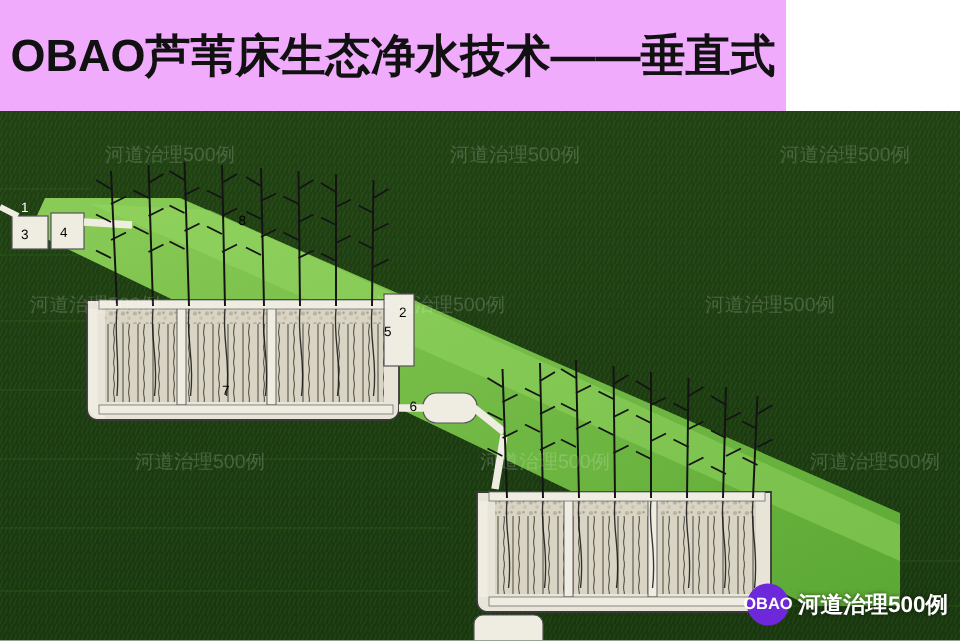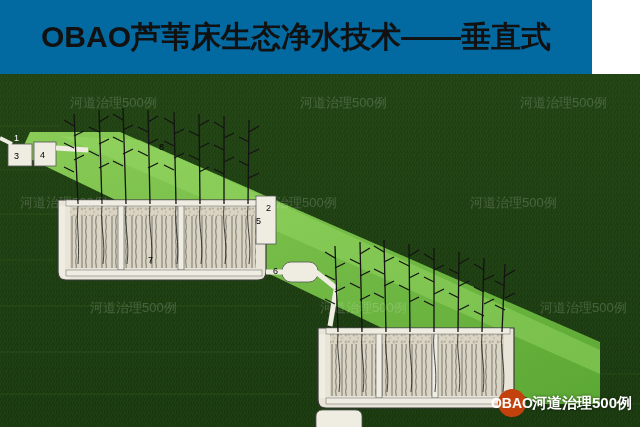--- a/index.html
+++ b/index.html
@@ -10,22 +10,22 @@
     overflow:hidden;
   }
   #stage{
     position:relative;
     width:640px;height:427px;
     background:#ffffff;
     overflow:hidden;
   }
   
   #title-bar{
-    position:absolute;left:0;top:0;width:592px;height:74px;
-    background:#0369a1;
+    position:absolute;left:0;top:0;width:524px;height:74px;
+    background:#f0abfc;
     display:flex;align-items:center;justify-content:center;
   }
   #title-text{
     font-size:30px;
     font-weight:bold;
     color:#111111;
     letter-spacing:0px;
     white-space:nowrap;
     font-family:"Liberation Sans","DejaVu Sans",sans-serif;
   }
@@ -45,23 +45,23 @@
     pointer-events:none;
     font-family:"Liberation Sans",sans-serif;
   }
   
   #brand{
     position:absolute;right:8px;bottom:10px;
     display:flex;align-items:center;gap:6px;
   }
   #brand-circle{
     width:28px;height:28px;border-radius:50%;
-    background:#c2410c;
+    background:#6d28d9;
     display:flex;align-items:center;justify-content:center;
-    color:#ffffff;font-size:14px;font-weight:bold;
+    color:#ffffff;font-size:11px;font-weight:bold;
     font-family:"Liberation Sans",sans-serif;
   }
   #brand-text{
     color:#ffffff;font-size:15px;font-weight:bold;
     text-shadow:0 0 3px rgba(0,0,0,.6);
     font-family:"Liberation Sans",sans-serif;
   }
   .lbl{
     font-family:"Liberation Sans",sans-serif;
     font-size:9px;

